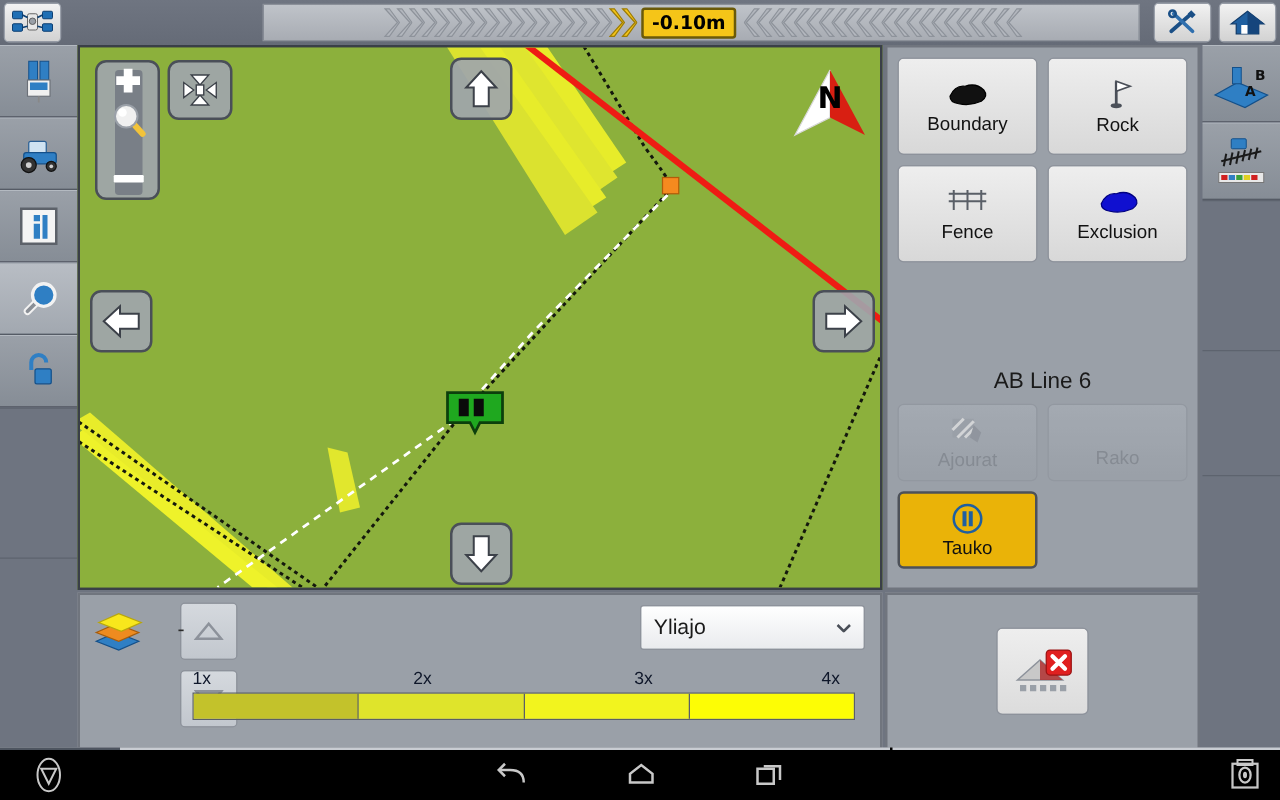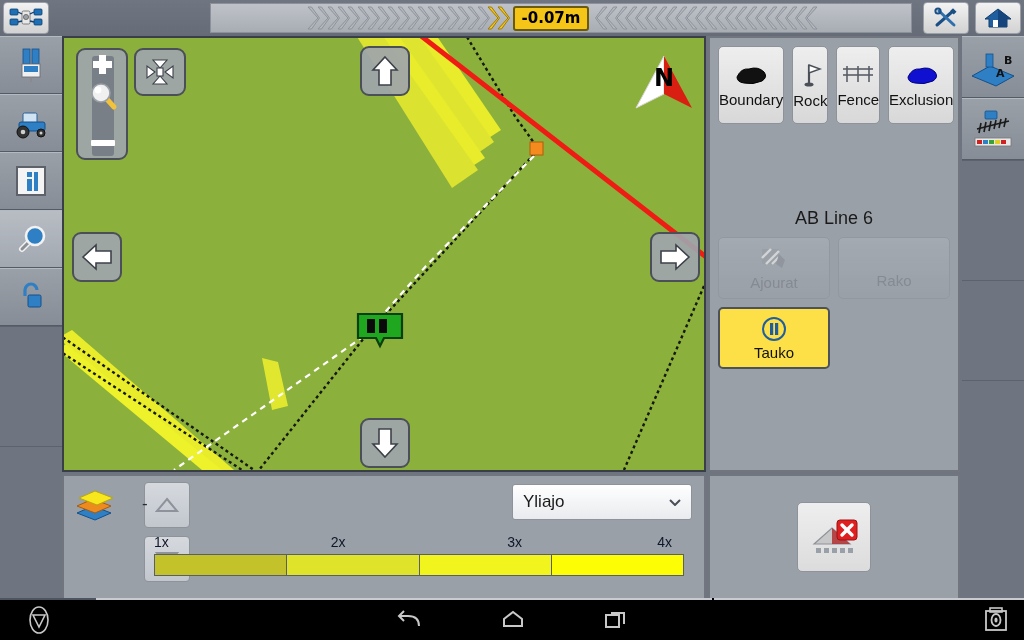--- a/index.html
+++ b/index.html
@@ -79,21 +79,21 @@
     background: rgba(160,165,172,0.92); border: 2px solid #4a4f58; border-radius: 9px;
     display: flex; align-items: center; justify-content: center;
   }
 
   
   .rightpanel {
     position: absolute; left: 708px; top: 36px; width: 252px; height: 436px;
     background: #9aa0a8; border: 2px solid #70757e;
   }
   .feat-grid {
-    display: grid; grid-template-columns: 1fr 1fr 1fr 1fr; gap: 8px; padding: 8px;
+    display: grid; grid-template-columns: 1fr 1fr; gap: 8px; padding: 8px;
   }
   .feat-btn {
     height: 78px; border: 1px solid #8d929b; border-radius: 5px;
     background: linear-gradient(#eeeeee, #d8d8d8);
     display: flex; flex-direction: column; align-items: center; justify-content: center;
     gap: 4px;
   }
   .feat-label { font-size: 15px; color: #111; }
   .abtitle {
     text-align: center; font-size: 18px; color: #1a1a1a; margin-top: 76px;
@@ -101,21 +101,21 @@
   .ab-grid {
     display: grid; grid-template-columns: 1fr 1fr; gap: 8px; padding: 8px;
   }
   .ab-btn {
     height: 62px; border: 1px solid #90959e; border-radius: 5px;
     background: linear-gradient(#a8aeb6, #9aa0a8);
     display: flex; flex-direction: column; align-items: center; justify-content: center;
     gap: 2px; opacity: 0.72;
   }
   .ab-btn.active {
-    background: #fde047; border: 2px solid #4d5159; opacity: 1;
+    background: #eab308; border: 2px solid #4d5159; opacity: 1;
   }
   .ab-label { font-size: 15px; color: #7e838b; }
   .ab-btn.active .ab-label { color: #111; }
 
   
   .rightrail {
     position: absolute; left: 962px; top: 36px; width: 62px; height: 564px;
     background: #6e7480;
   }
 
@@ -260,21 +260,21 @@
           <svg class="chev" viewBox="0 0 13 24">
             <path d="M1 1 L11 12 L1 23 L4.5 23 L12.5 12 L4.5 1 Z" fill="#b2b6bd" stroke="#8e939b" stroke-width="1"></path>
           </svg>
           <svg class="chev" viewBox="0 0 13 24">
             <path d="M1 1 L11 12 L1 23 L4.5 23 L12.5 12 L4.5 1 Z" fill="#f5c518" stroke="#9c7c06" stroke-width="1"></path>
           </svg>
           <svg class="chev" viewBox="0 0 13 24">
             <path d="M1 1 L11 12 L1 23 L4.5 23 L12.5 12 L4.5 1 Z" fill="#f5c518" stroke="#9c7c06" stroke-width="1"></path>
           </svg>
         </div>
-      <div class="offset-badge">-0.07m</div>
+      <div class="offset-badge">-0.10m</div>
       <div class="chevrow" id="chev-right">
           <svg class="chev" viewBox="0 0 13 24">
             <path d="M12 1 L2 12 L12 23 L8.5 23 L0.5 12 L8.5 1 Z" fill="#b2b6bd" stroke="#8e939b" stroke-width="1"></path>
           </svg>
           <svg class="chev" viewBox="0 0 13 24">
             <path d="M12 1 L2 12 L12 23 L8.5 23 L0.5 12 L8.5 1 Z" fill="#b2b6bd" stroke="#8e939b" stroke-width="1"></path>
           </svg>
           <svg class="chev" viewBox="0 0 13 24">
             <path d="M12 1 L2 12 L12 23 L8.5 23 L0.5 12 L8.5 1 Z" fill="#b2b6bd" stroke="#8e939b" stroke-width="1"></path>
           </svg>

